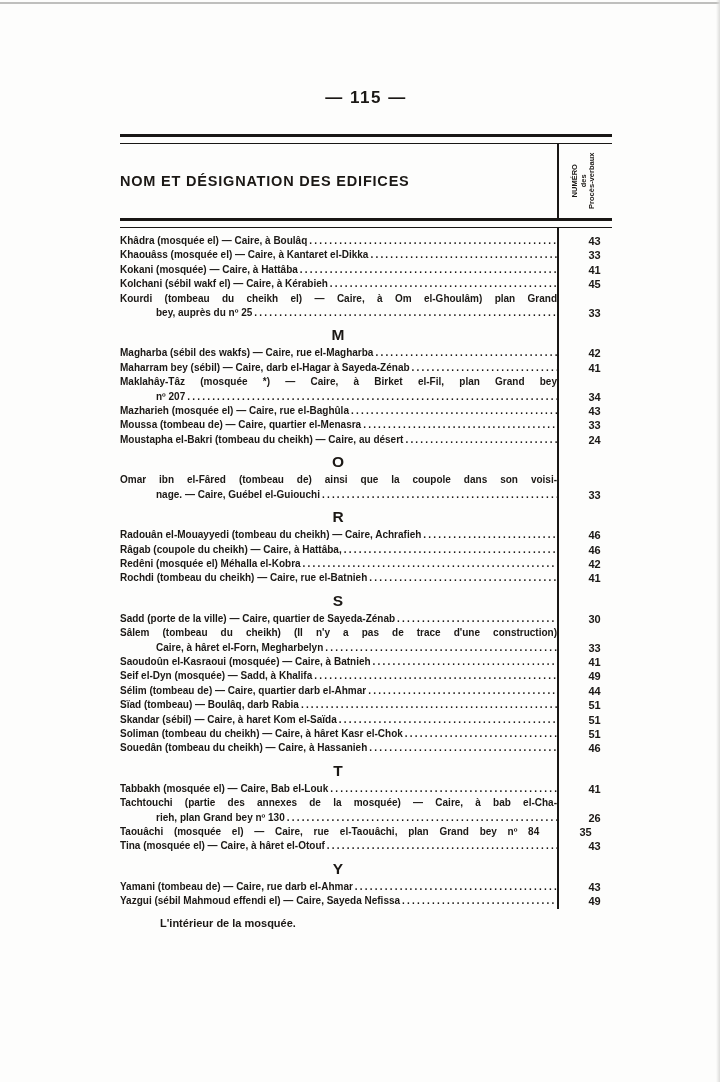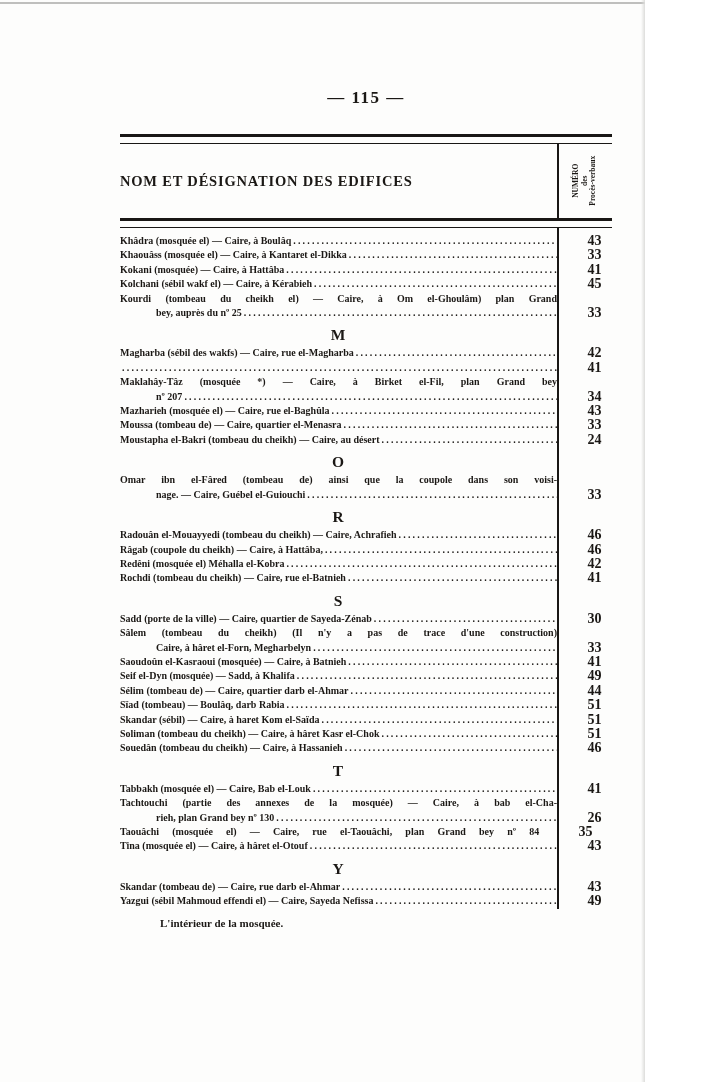--- a/index.html
+++ b/index.html
@@ -1,19 +1,19 @@
 <!DOCTYPE html>
 <html><head>
 <meta charset="utf-8">
 <style>
   html,body { margin:0; padding:0; background:#ffffff; }
   .page {
-    position:relative; width:645px; height:1082px;
+    position:relative; width:720px; height:1082px;
     background:#fdfdfc; overflow:hidden;
-    font-family:Liberation Serif, serif; color:#1b1815;
+    font-family:Liberation Sans, sans-serif; color:#1b1815;
   }
   .scan-top-edge { position:absolute; top:2px; left:0; width:720px; height:2px; background:#bfbfbd; }
   .scan-right-edge { position:absolute; top:0; right:0; width:4px; height:1082px;
     background:linear-gradient(to left, #dddddb, rgba(255,255,255,0)); }
   .content { position:absolute; left:120px; top:0; width:492px; }
 
   .pagenum { margin-top:88px; text-align:center; font-weight:bold; font-size:17px; letter-spacing:1.5px; }
 
   .rule-double { height:6px; border-top:3px solid #191715; border-bottom:1px solid #191715; }
   .rule-top { margin-top:26px; }
@@ -27,21 +27,21 @@
   .vrule { position:absolute; left:437px; top:0; bottom:0; width:2px; background:#191715; }
 
   .table-body { position:relative; padding-top:6px; }
 
   .section-letter { width:437px; text-align:center; font-weight:bold; font-size:15.5px;
                     line-height:17px; margin:6px 0 3px 0; letter-spacing:1px; }
 
   .entry { display:flex; }
   .entry-left { width:437px; }
   .entry-num { width:55px; display:flex; align-items:flex-end; justify-content:center;
-               font-weight:bold; font-size:14px; line-height:14.4px;margin-left:20px; }
+               font-weight:bold; font-size:11px; line-height:14.4px;margin-left:20px; }
 
   .line { display:flex; font-size:10px; font-weight:bold; line-height:14.4px; }
   .line .txt { white-space:nowrap; }
   .line.fill .txt { flex:1; white-space:normal; text-align:justify; text-align-last:justify; }
   .line.cont { padding-left:36px; }
   .leader { flex:1; overflow:hidden; white-space:nowrap; letter-spacing:2.2px; padding-left:2px; }
 
   .footnote { margin-top:8px; margin-left:40px; font-size:11px; font-weight:bold; }
 </style>
 </head>
@@ -128,20 +128,21 @@
             <div class="line">
               <span class="txt">Magharba (sébil des wakfs) — Caire, rue el-Magharba</span>
               <span class="leader">................................................................................................................................................................</span>
             </div>
           </div>
           <div class="entry-num">42</div>
         </div>
         <div class="entry">
           <div class="entry-left">
             <div class="line">
+              <span class="txt">Maharram bey (sébil) — Caire, darb el-Hagar à Sayeda-Zénab</span>
               <span class="leader">................................................................................................................................................................</span>
             </div>
           </div>
           <div class="entry-num">41</div>
         </div>
         <div class="entry">
           <div class="entry-left">
             <div class="line fill">
               <span class="txt">Maklahây-Tâz (mosquée *) — Caire, à Birket el-Fil, plan Grand bey</span>
             </div>
@@ -350,21 +351,21 @@
               <span class="txt">Tina (mosquée el) — Caire, à hâret el-Otouf</span>
               <span class="leader">................................................................................................................................................................</span>
             </div>
           </div>
           <div class="entry-num">43</div>
         </div>
         <div class="section-letter">Y</div>
         <div class="entry">
           <div class="entry-left">
             <div class="line">
-              <span class="txt">Skandar (tombeau de) — Caire, rue darb el-Ahmar</span>
+              <span class="txt">Yamani (tombeau de) — Caire, rue darb el-Ahmar</span>
               <span class="leader">................................................................................................................................................................</span>
             </div>
           </div>
           <div class="entry-num">43</div>
         </div>
         <div class="entry">
           <div class="entry-left">
             <div class="line">
               <span class="txt">Yazgui (sébil Mahmoud effendi el) — Caire, Sayeda Nefissa</span>
               <span class="leader">................................................................................................................................................................</span>

